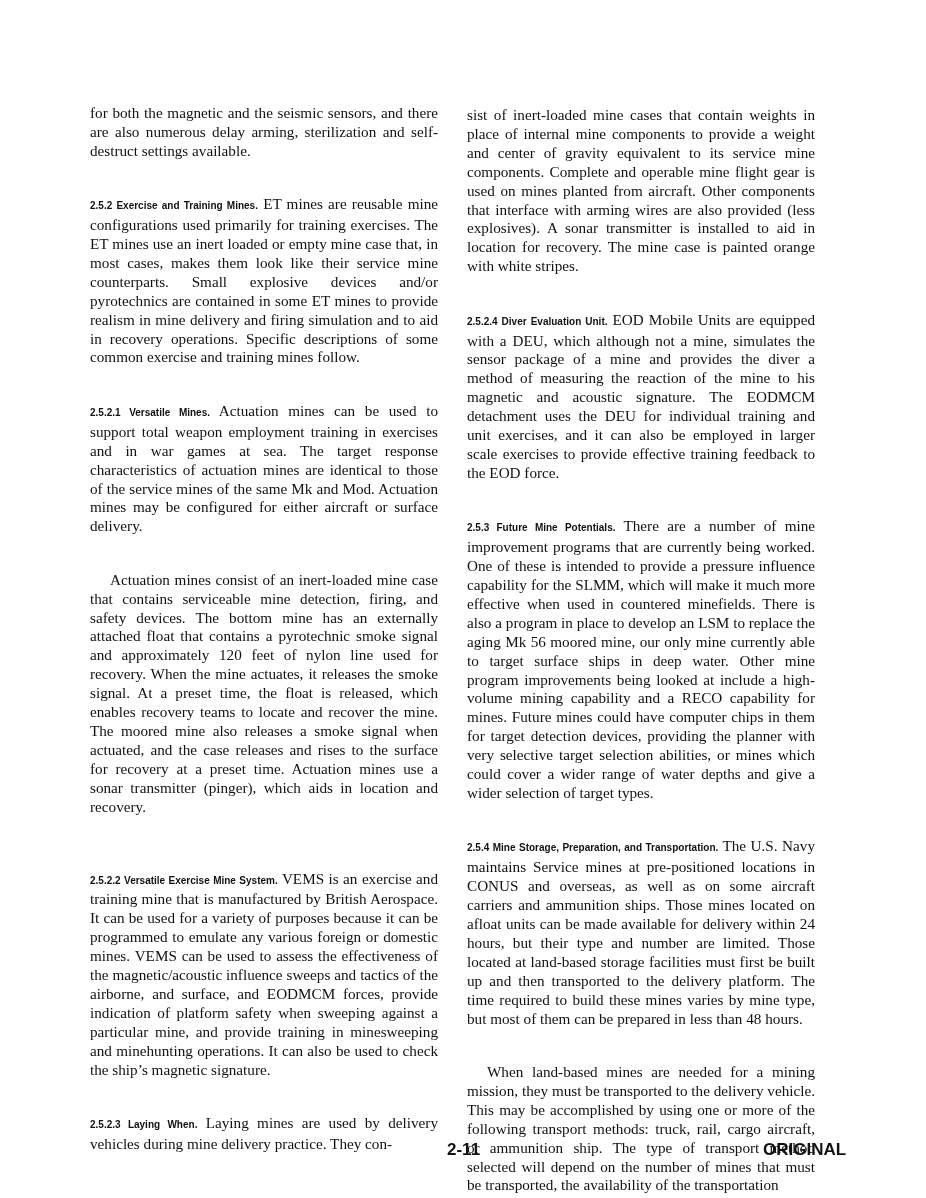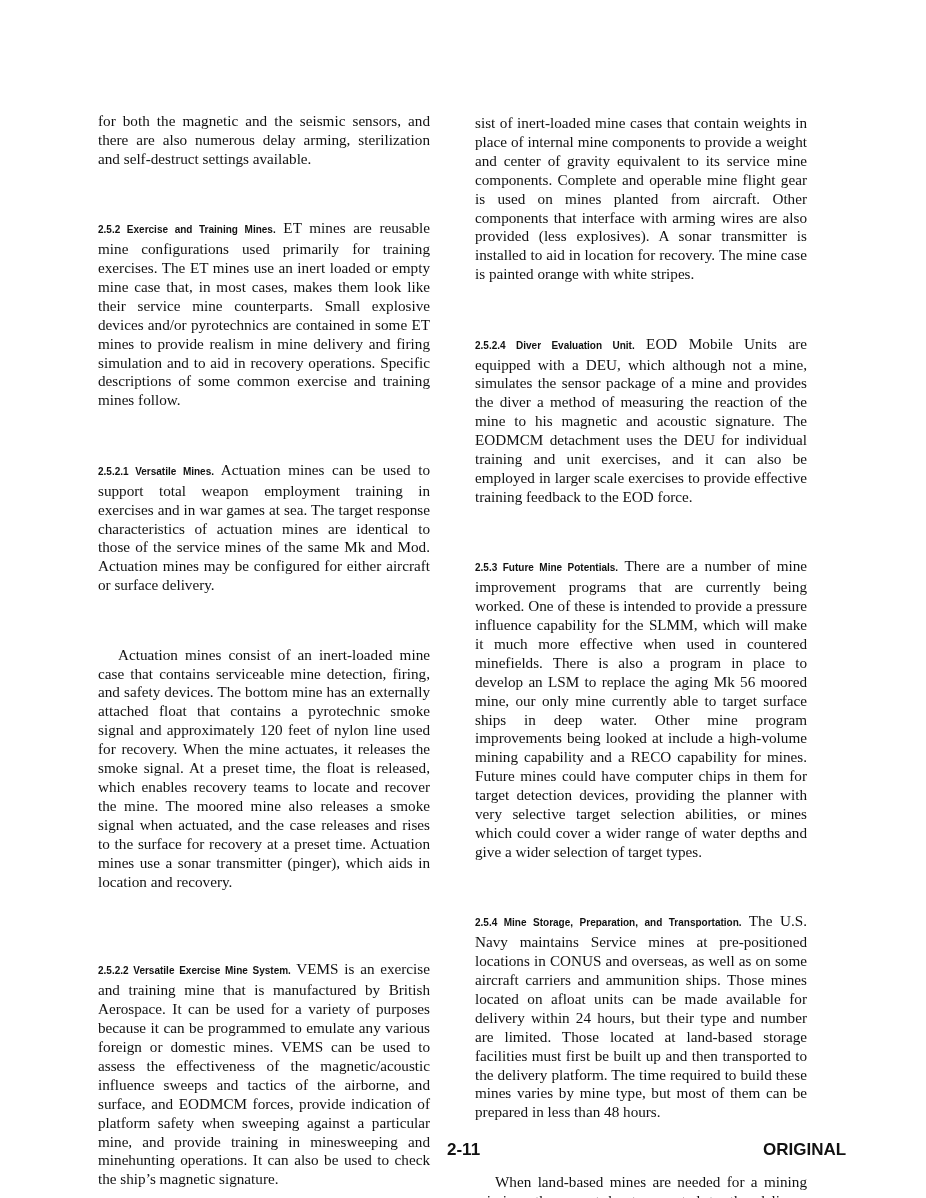--- a/index.html
+++ b/index.html
@@ -1,21 +1,21 @@
 <!DOCTYPE html>
 <html><head>
 <meta charset="utf-8">
 <style>
   html, body { margin: 0; padding: 0; background: #ffffff; }
   body { width: 926px; height: 1198px; position: relative; overflow: hidden; color: #111; }
   .page { position: absolute; left: 0; top: 0; width: 926px; height: 1198px; background: #fff; }
   .col { position: absolute; top: 96px; font-family: "Liberation Serif", serif; font-size: 15.2px; line-height: 18.9px; text-align: justify; hyphens: none; }
   .col-left { left: 82px; width: 364px; }
   .col-right { left: 459px; width: 364px; top: 98px; }
-  .col p { margin: 16px; }
+  .col p { margin: 8px; }
   .gap { height: 18.5px; }
   .indent { text-indent: 20px; }
   .h { font-family: "Liberation Sans", sans-serif; font-weight: bold; font-size: 10px; }
   .footer { position: absolute; top: 1140px; font-family: "Liberation Sans", sans-serif; font-weight: bold; font-size: 17px; }
   .pg { left: 447px; }
   .orig { left: 763px; }
 </style>
 </head>
 <body>
 

